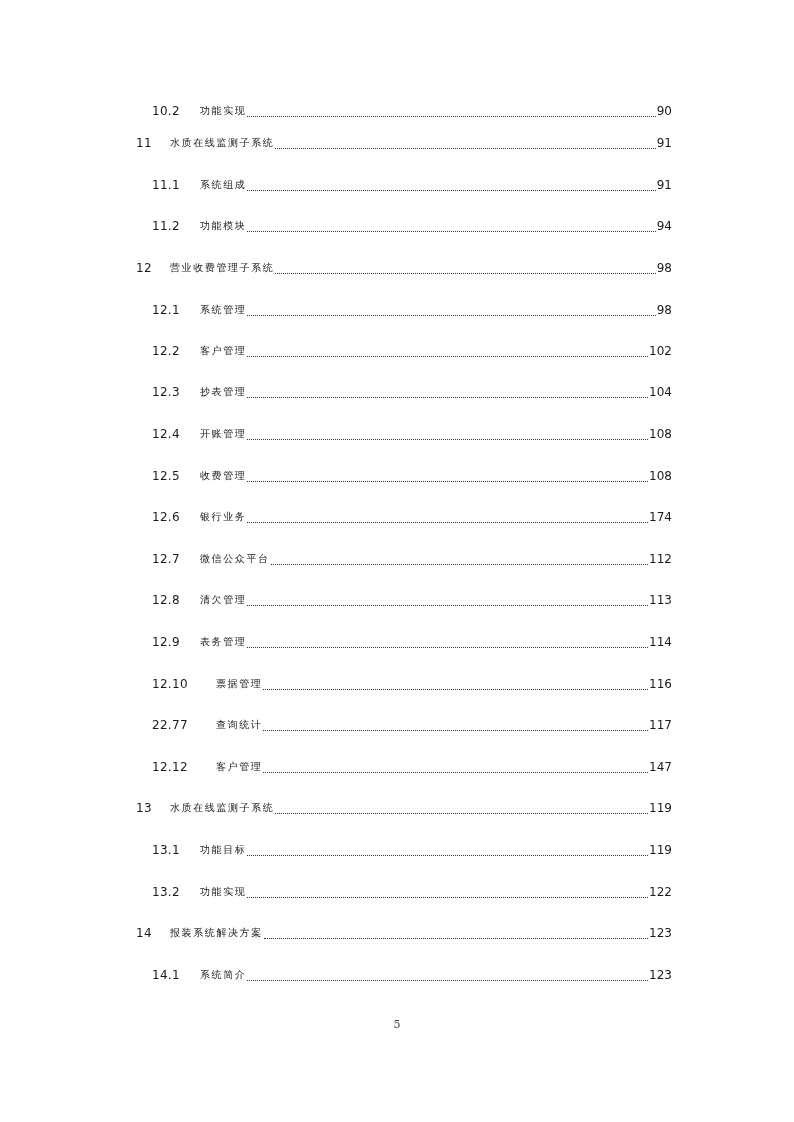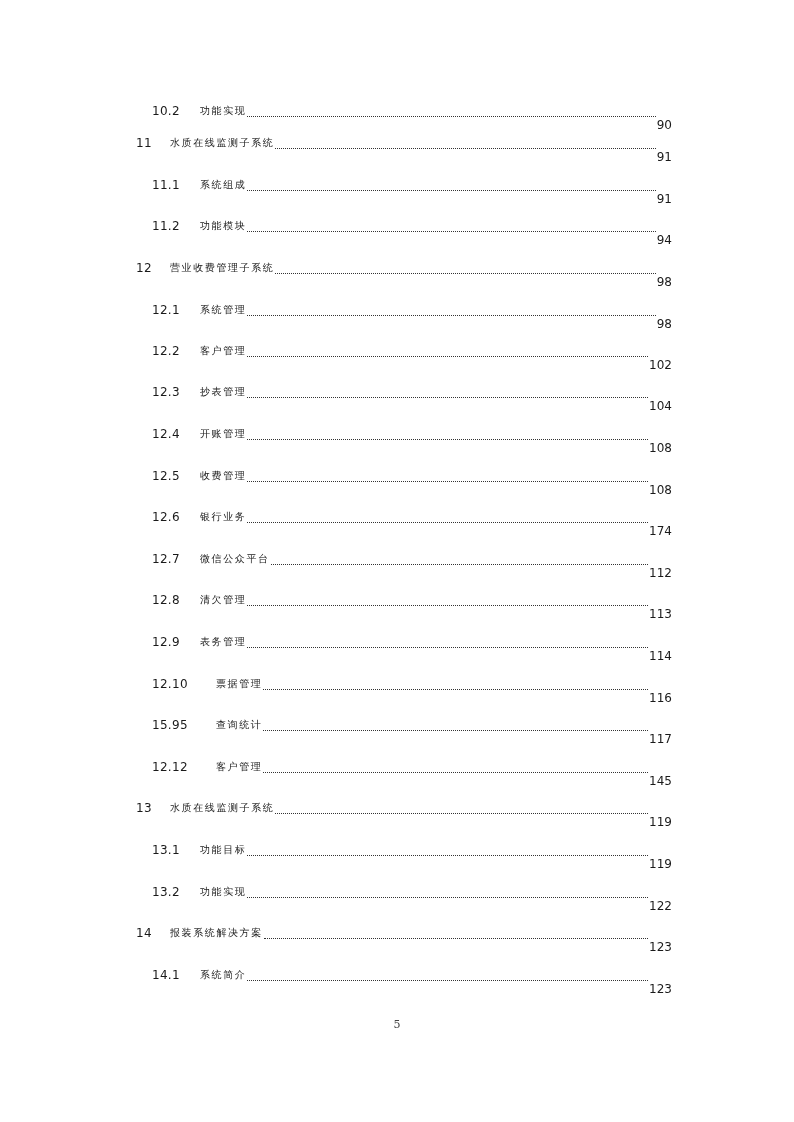--- a/index.html
+++ b/index.html
@@ -25,21 +25,21 @@
     .toc {
       position: absolute;
       left: 0;
       top: 0;
       width: 794px;
     }
     .toc-entry {
       position: absolute;
       height: 20px;
       display: flex;
-      align-items: center;
+      align-items: flex-start;
       font-size: 12.5px;
       line-height: 20px;
       white-space: nowrap;
     }
     .toc-entry.level-1 { left: 136px; width: 536px; }
     .toc-entry.level-2 { left: 152px; width: 520px; }
     .toc-num {
       display: inline-block;
       font-family: "DejaVu Sans", sans-serif;
       font-size: 12px;
@@ -66,21 +66,20 @@
       position: absolute;
       left: 0; right: 0;
       bottom: 4px;
       border-bottom: 1px dotted #333333;
     }
     .toc-page {
       font-family: "DejaVu Sans", sans-serif;
       font-size: 12px;
       color: #1a1a1a;
       text-align: right;
-      margin-top: 28px;
     }
     .page-number {
       position: absolute;
       left: 0;
       width: 794px;
       top: 1018px;
       text-align: center;
       font-family: "DejaVu Serif", "Liberation Serif", serif;
       font-size: 11px;
       color: #444444;
@@ -191,31 +190,31 @@
     </div>
 
     <div class="toc-entry level-2 wide" style="top:674px">
       <span class="toc-num">12.10</span>
       <span class="toc-title">票据管理</span>
       <span class="toc-leader"></span>
       <span class="toc-page">116</span>
     </div>
 
     <div class="toc-entry level-2 wide" style="top:715px">
-      <span class="toc-num">15.95</span>
+      <span class="toc-num">22.77</span>
       <span class="toc-title">查询统计</span>
       <span class="toc-leader"></span>
       <span class="toc-page">117</span>
     </div>
 
     <div class="toc-entry level-2 wide" style="top:757px">
       <span class="toc-num">12.12</span>
       <span class="toc-title">客户管理</span>
       <span class="toc-leader"></span>
-      <span class="toc-page">145</span>
+      <span class="toc-page">147</span>
     </div>
 
     <div class="toc-entry level-1" style="top:798px">
       <span class="toc-num">13</span>
       <span class="toc-title">水质在线监测子系统</span>
       <span class="toc-leader"></span>
       <span class="toc-page">119</span>
     </div>
 
     <div class="toc-entry level-2" style="top:840px">

